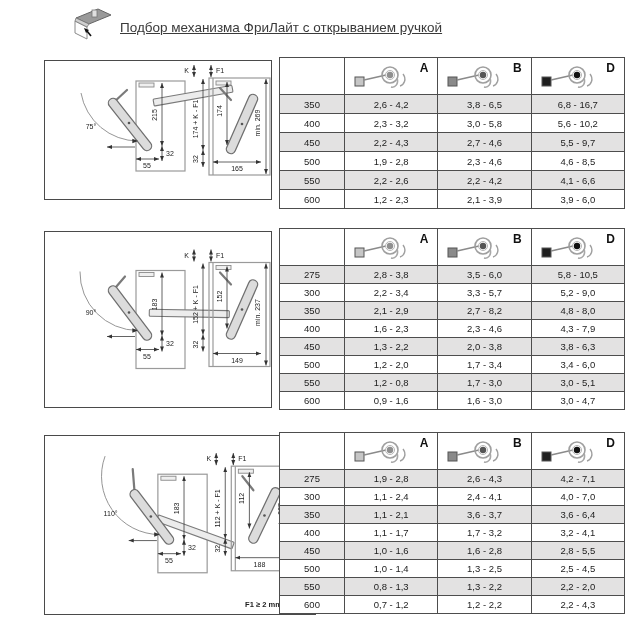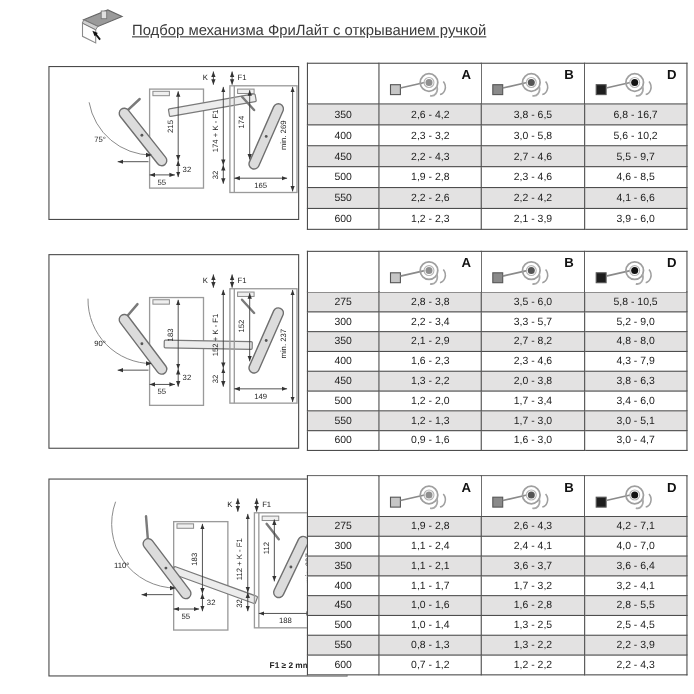--- a/index.html
+++ b/index.html
@@ -330,21 +330,21 @@
 
         <tr>
           <td>500</td>
           <td>1,2 - 2,0</td>
           <td>1,7 - 3,4</td>
           <td>3,4 - 6,0</td>
         </tr>
 
         <tr class="shaded">
           <td>550</td>
-          <td>1,2 - 1,3</td>
+          <td>1,2 - 0,8</td>
           <td>1,7 - 3,0</td>
           <td>3,0 - 5,1</td>
         </tr>
 
         <tr>
           <td>600</td>
           <td>0,9 - 1,6</td>
           <td>1,6 - 3,0</td>
           <td>3,0 - 4,7</td>
         </tr>
@@ -492,21 +492,21 @@
           <td>500</td>
           <td>1,0 - 1,4</td>
           <td>1,3 - 2,5</td>
           <td>2,5 - 4,5</td>
         </tr>
 
         <tr class="shaded">
           <td>550</td>
           <td>0,8 - 1,3</td>
           <td>1,3 - 2,2</td>
-          <td>2,2 - 3,9</td>
+          <td>2,2 - 2,0</td>
         </tr>
 
         <tr>
           <td>600</td>
           <td>0,7 - 1,2</td>
           <td>1,2 - 2,2</td>
           <td>2,2 - 4,3</td>
         </tr>
       </tbody>
   </table>

